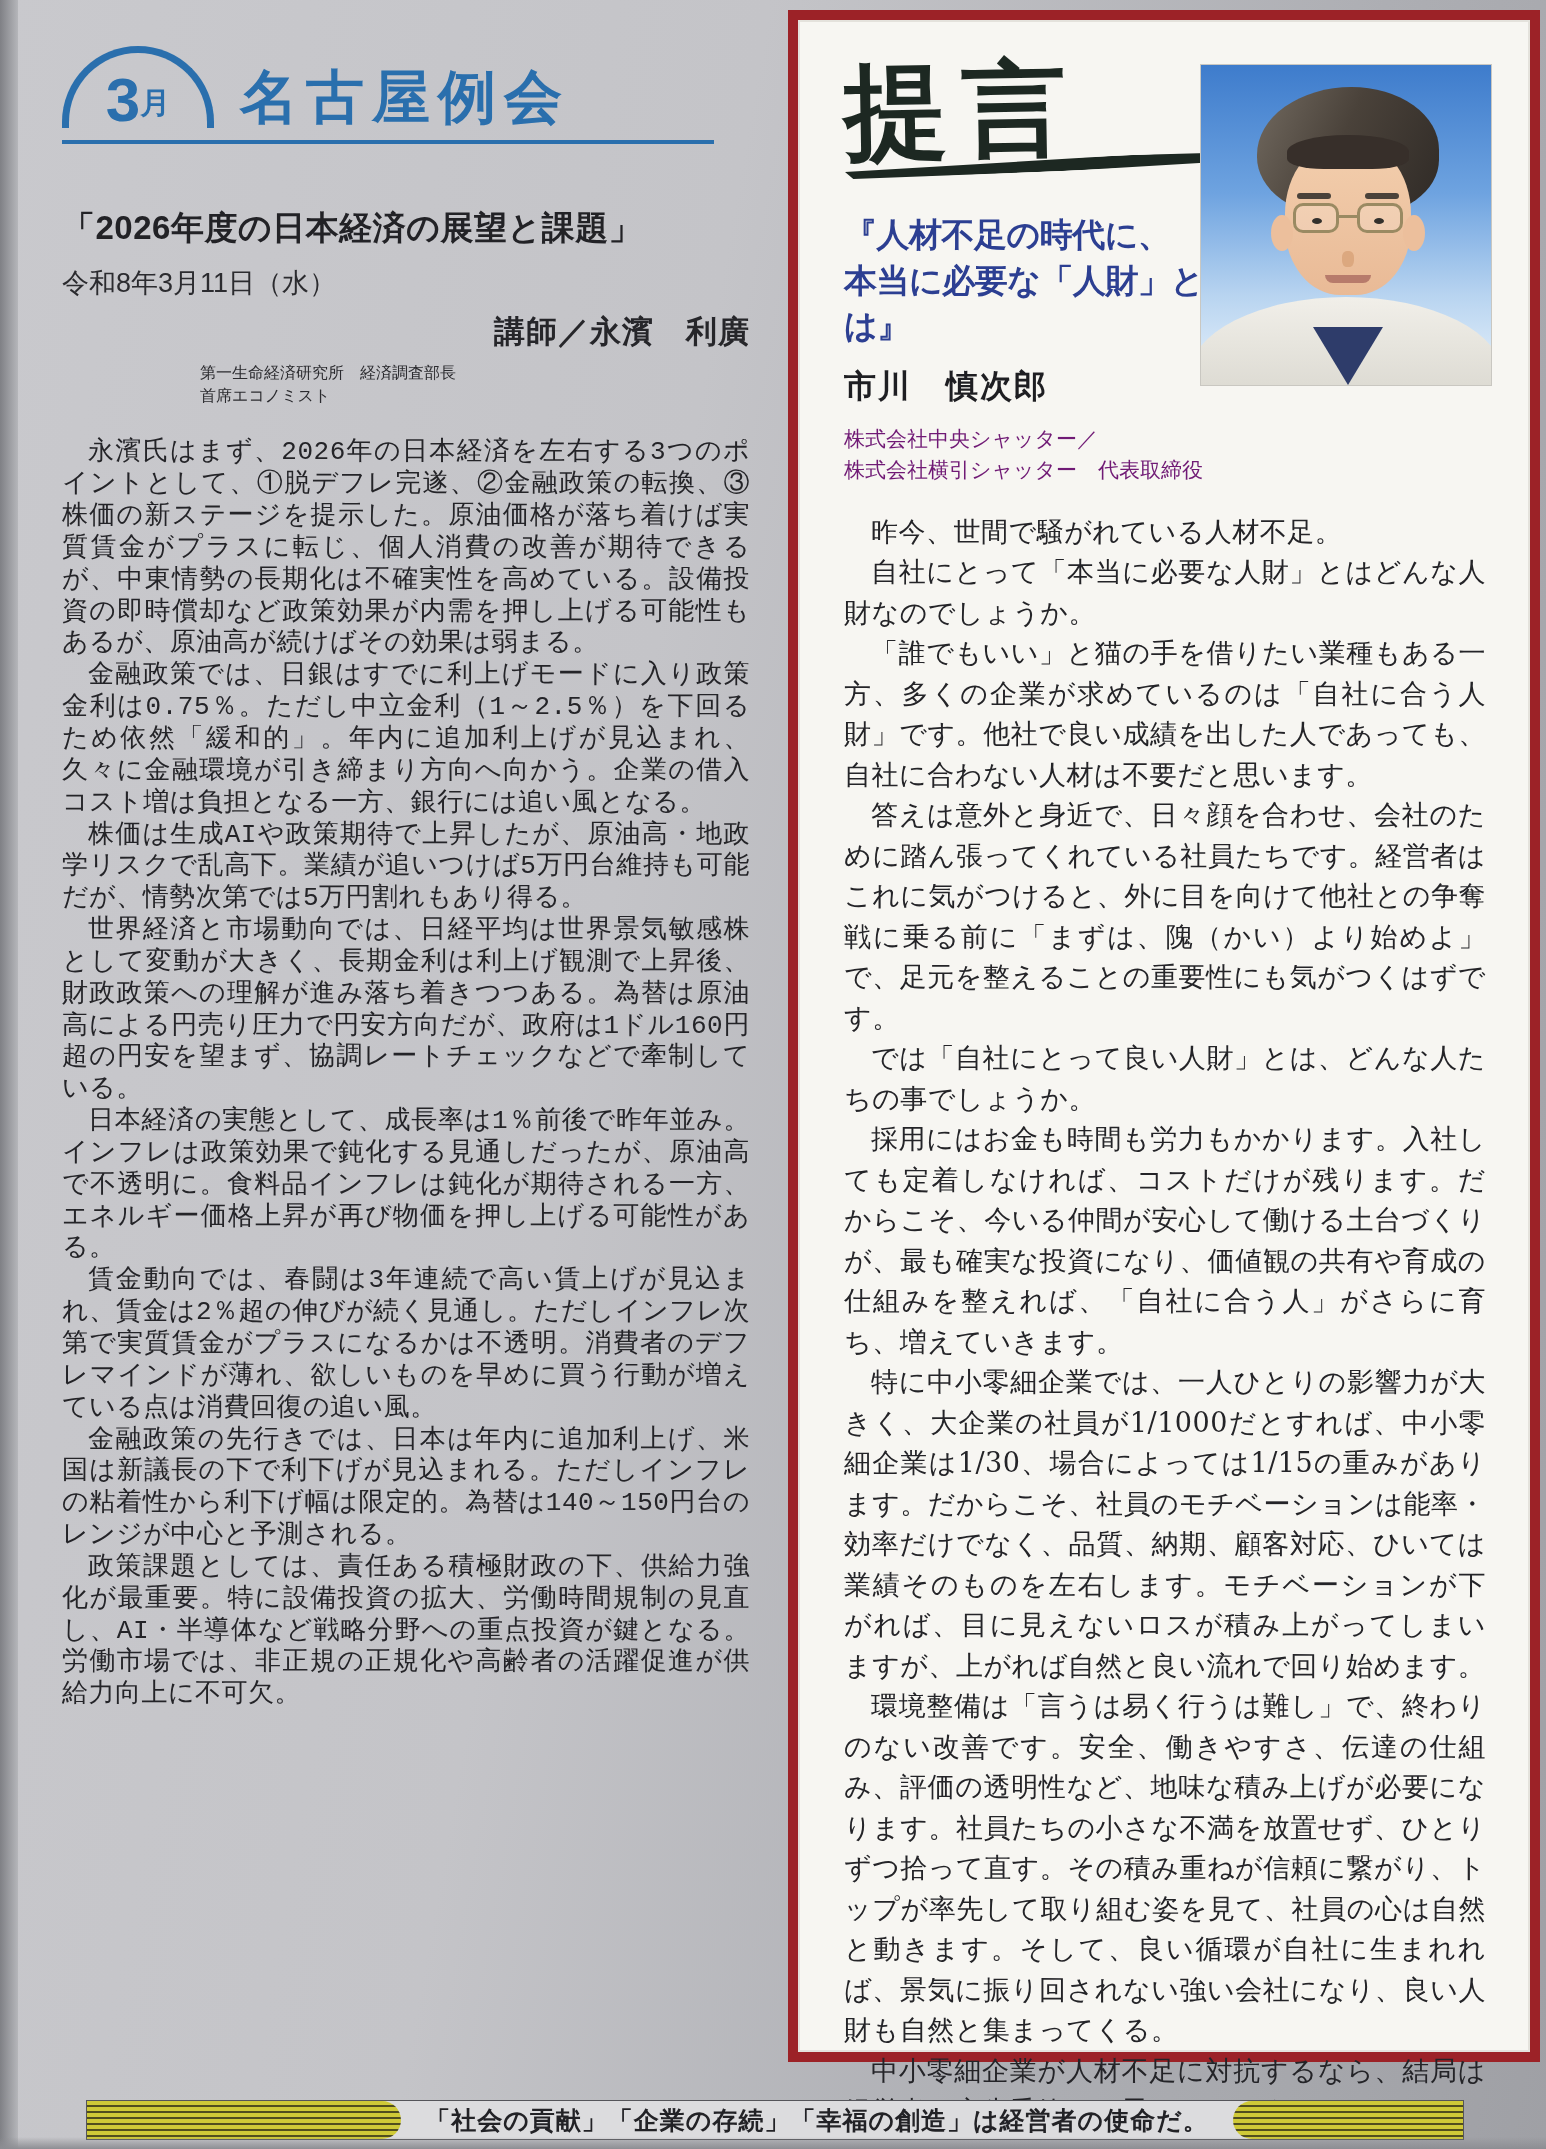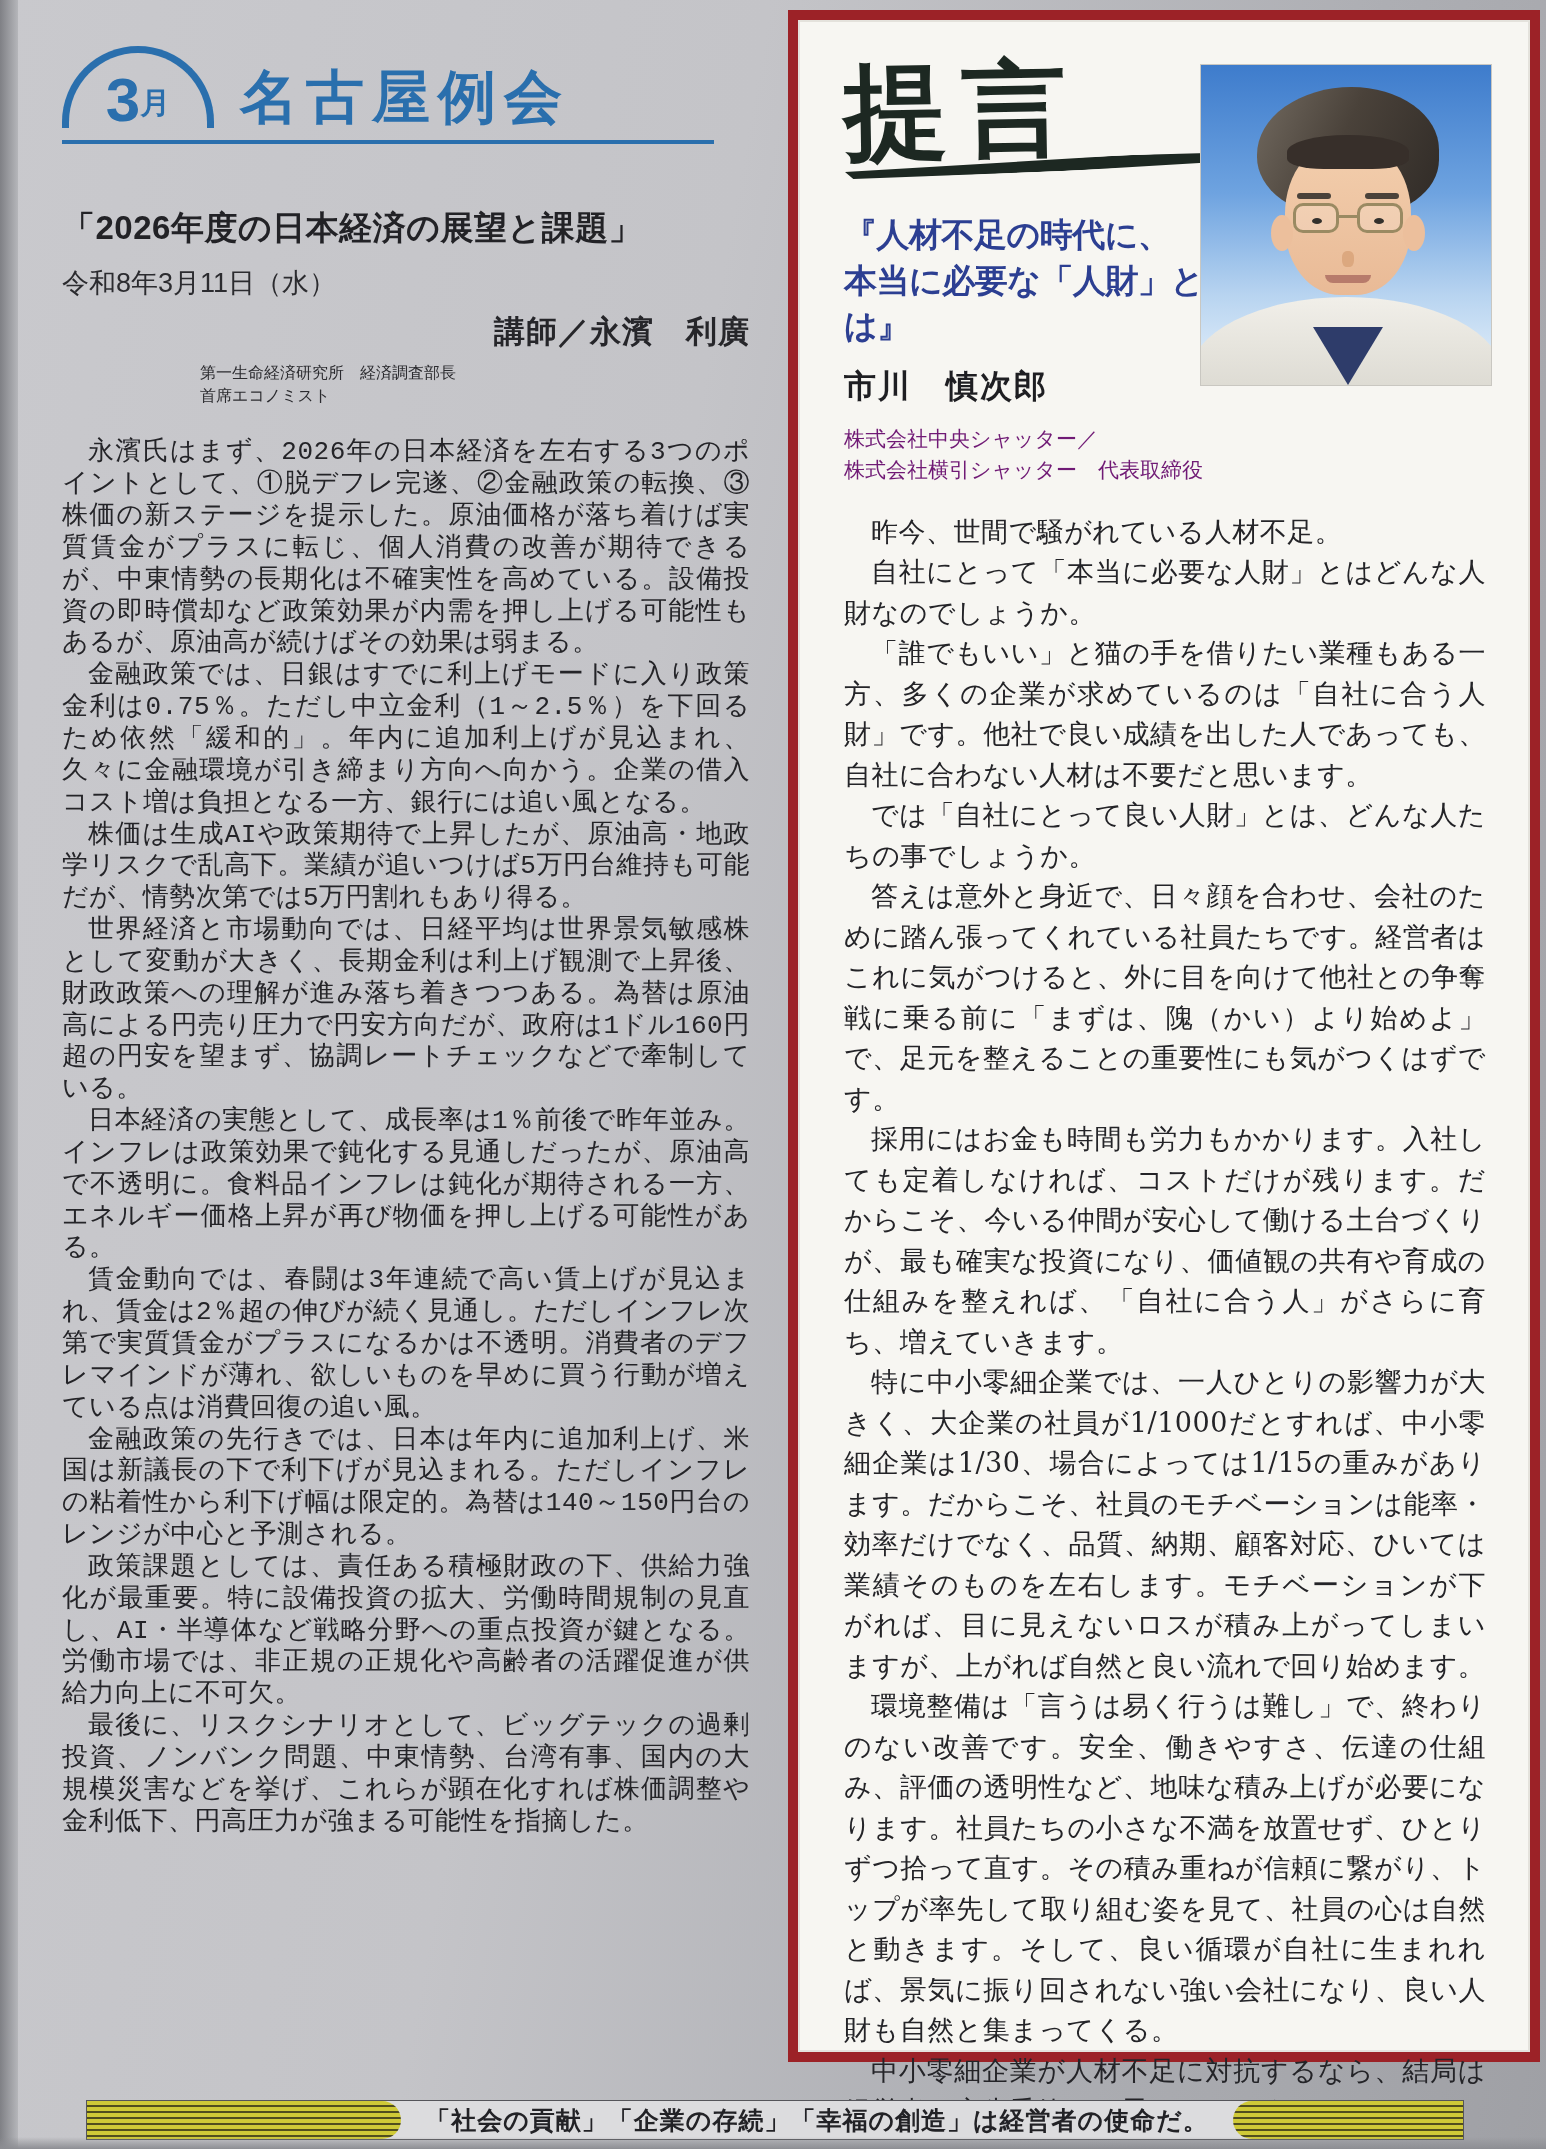--- a/index.html
+++ b/index.html
@@ -200,21 +200,20 @@
 
     <div class="lbody serif">
         <p>永濱氏はまず、2026年の日本経済を左右する3つのポイントとして、①脱デフレ完遂、②金融政策の転換、③株価の新ステージを提示した。原油価格が落ち着けば実質賃金がプラスに転じ、個人消費の改善が期待できるが、中東情勢の長期化は不確実性を高めている。設備投資の即時償却など政策効果が内需を押し上げる可能性もあるが、原油高が続けばその効果は弱まる。</p>
         <p>金融政策では、日銀はすでに利上げモードに入り政策金利は0.75％。ただし中立金利（1～2.5％）を下回るため依然「緩和的」。年内に追加利上げが見込まれ、久々に金融環境が引き締まり方向へ向かう。企業の借入コスト増は負担となる一方、銀行には追い風となる。</p>
         <p>株価は生成AIや政策期待で上昇したが、原油高・地政学リスクで乱高下。業績が追いつけば5万円台維持も可能だが、情勢次第では5万円割れもあり得る。</p>
         <p>世界経済と市場動向では、日経平均は世界景気敏感株として変動が大きく、長期金利は利上げ観測で上昇後、財政政策への理解が進み落ち着きつつある。為替は原油高による円売り圧力で円安方向だが、政府は1ドル160円超の円安を望まず、協調レートチェックなどで牽制している。</p>
         <p>日本経済の実態として、成長率は1％前後で昨年並み。インフレは政策効果で鈍化する見通しだったが、原油高で不透明に。食料品インフレは鈍化が期待される一方、エネルギー価格上昇が再び物価を押し上げる可能性がある。</p>
         <p>賃金動向では、春闘は3年連続で高い賃上げが見込まれ、賃金は2％超の伸びが続く見通し。ただしインフレ次第で実質賃金がプラスになるかは不透明。消費者のデフレマインドが薄れ、欲しいものを早めに買う行動が増えている点は消費回復の追い風。</p>
         <p>金融政策の先行きでは、日本は年内に追加利上げ、米国は新議長の下で利下げが見込まれる。ただしインフレの粘着性から利下げ幅は限定的。為替は140～150円台のレンジが中心と予測される。</p>
         <p>政策課題としては、責任ある積極財政の下、供給力強化が最重要。特に設備投資の拡大、労働時間規制の見直し、AI・半導体など戦略分野への重点投資が鍵となる。労働市場では、非正規の正規化や高齢者の活躍促進が供給力向上に不可欠。</p>
-        <p>最後に、リスクシナリオとして、ビッグテックの過剰投資、ノンバンク問題、中東情勢、台湾有事、国内の大規模災害などを挙げ、これらが顕在化すれば株価調整や金利低下、円高圧力が強まる可能性を指摘した。</p>
       </div>
   </div>
 
   <div class="red-box">
     <div class="teigen-logo">
       <span>提言</span>
       <div class="brush"></div>
     </div>
 
     <div class="portrait">
@@ -247,22 +246,22 @@
     <div class="rauthor">市川　慎次郎</div>
     <div class="raff">
       <div>株式会社中央シャッター／</div>
       <div>株式会社横引シャッター　代表取締役</div>
     </div>
 
     <div class="rbody serif">
         <p>昨今、世間で騒がれている人材不足。</p>
         <p>自社にとって「本当に必要な人財」とはどんな人財なのでしょうか。</p>
         <p>「誰でもいい」と猫の手を借りたい業種もある一方、多くの企業が求めているのは「自社に合う人財」です。他社で良い成績を出した人であっても、自社に合わない人材は不要だと思います。</p>
+        <p>答えは意外と身近で、日々顔を合わせ、会社のために踏ん張ってくれている社員たちです。経営者はこれに気がつけると、外に目を向けて他社との争奪戦に乗る前に「まずは、隗（かい）より始めよ」で、足元を整えることの重要性にも気がつくはずです。</p>
         <p>では「自社にとって良い人財」とは、どんな人たちの事でしょうか。</p>
-        <p>答えは意外と身近で、日々顔を合わせ、会社のために踏ん張ってくれている社員たちです。経営者はこれに気がつけると、外に目を向けて他社との争奪戦に乗る前に「まずは、隗（かい）より始めよ」で、足元を整えることの重要性にも気がつくはずです。</p>
         <p>採用にはお金も時間も労力もかかります。入社しても定着しなければ、コストだけが残ります。だからこそ、今いる仲間が安心して働ける土台づくりが、最も確実な投資になり、価値観の共有や育成の仕組みを整えれば、「自社に合う人」がさらに育ち、増えていきます。</p>
         <p>特に中小零細企業では、一人ひとりの影響力が大きく、大企業の社員が1/1000だとすれば、中小零細企業は1/30、場合によっては1/15の重みがあります。だからこそ、社員のモチベーションは能率・効率だけでなく、品質、納期、顧客対応、ひいては業績そのものを左右します。モチベーションが下がれば、目に見えないロスが積み上がってしまいますが、上がれば自然と良い流れで回り始めます。</p>
         <p>環境整備は「言うは易く行うは難し」で、終わりのない改善です。安全、働きやすさ、伝達の仕組み、評価の透明性など、地味な積み上げが必要になります。社員たちの小さな不満を放置せず、ひとりずつ拾って直す。その積み重ねが信頼に繋がり、トップが率先して取り組む姿を見て、社員の心は自然と動きます。そして、良い循環が自社に生まれれば、景気に振り回されない強い会社になり、良い人財も自然と集まってくる。</p>
         <p>中小零細企業が人材不足に対抗するなら、結局は経営者の率先垂範だと思っています。</p>
       </div>
   </div>
 
   <div class="banner">
     <div class="stripes left"></div>
     <div class="btext">「社会の貢献」「企業の存続」「幸福の創造」は経営者の使命だ。</div>

